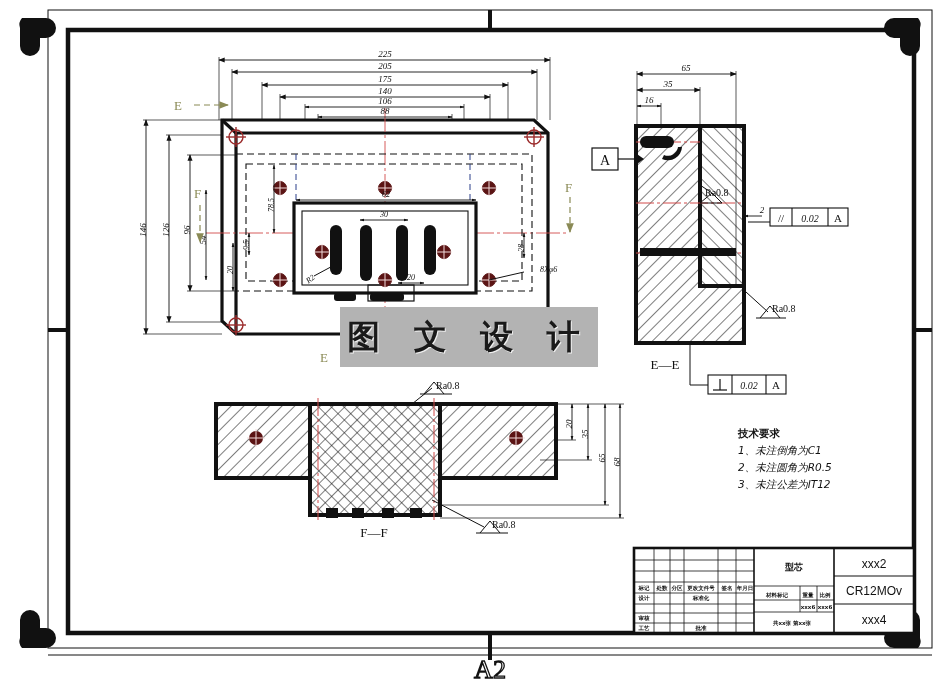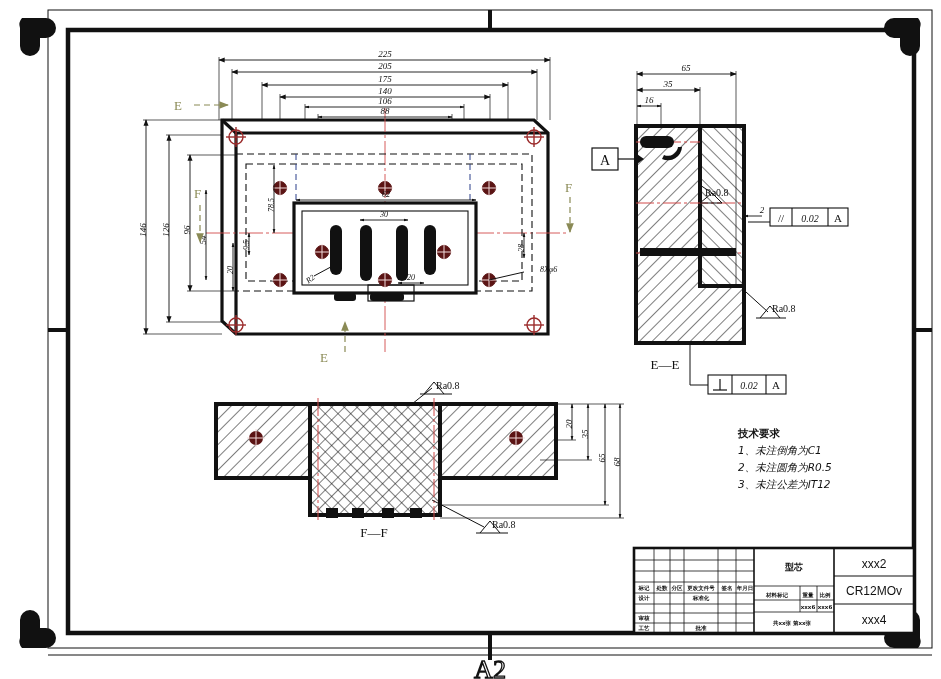--- a/index.html
+++ b/index.html
@@ -445,14 +445,17 @@
       <g text-anchor="middle" fill="#111" font-family="'Liberation Sans',sans-serif">
         <text x="874" y="568" font-size="12">xxx2</text>
         <text x="874" y="595" font-size="12">CR12MOv</text>
         <text x="874" y="624" font-size="12">xxx4</text>
       </g>
     </g>
 
     <text x="490" y="678" font-size="26" text-anchor="middle" fill="none" stroke="#111" stroke-width="1.3" font-family="'Liberation Serif',serif">A2</text>
   </svg>
 
+  <div class="wm">
+    <span>图 文 设 计</span>
+  </div>
 
 </div>
 
 </body></html>

